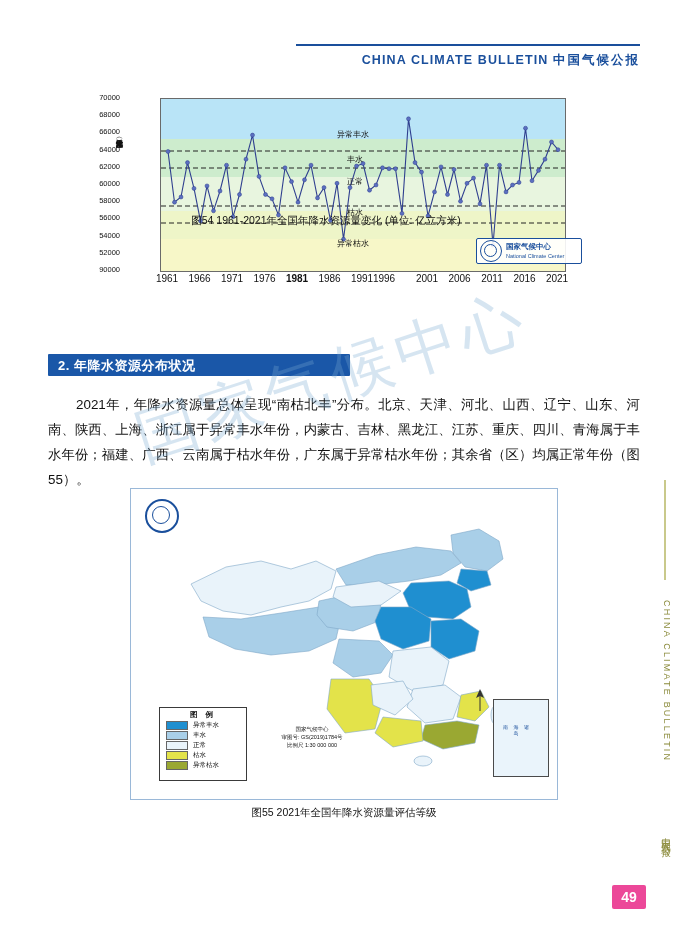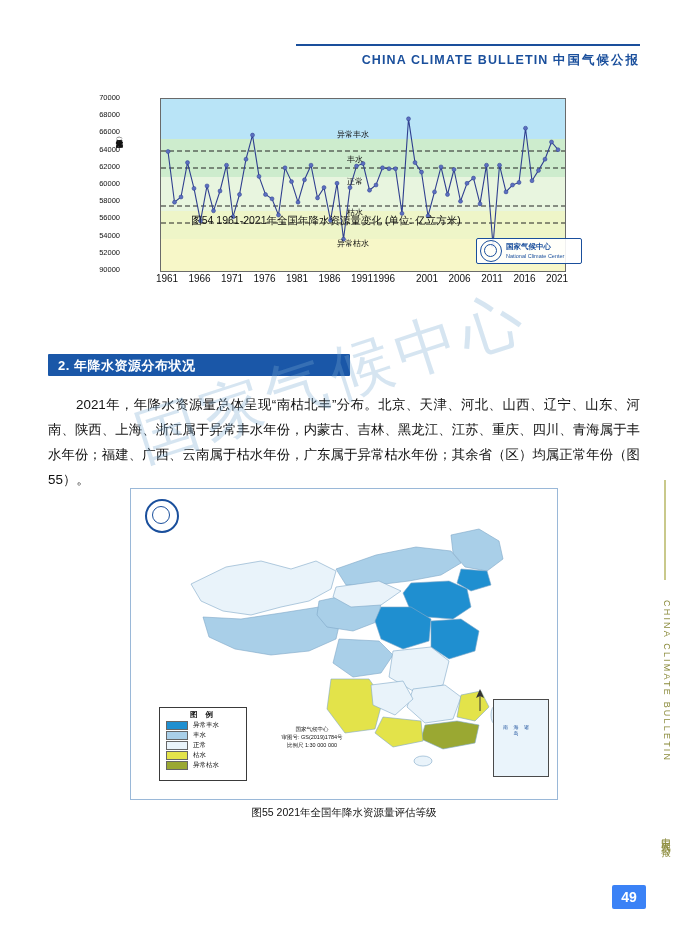--- a/index.html
+++ b/index.html
@@ -143,21 +143,21 @@
   .side-strip2{
     position:absolute;right:16px;top:830px;width:14px;height:70px;
     color:#8c8c3d;font-size:9.5px;letter-spacing:2px;
     writing-mode:vertical-rl;text-orientation:upright;
   }
   .side-rule{
     position:absolute;right:22px;top:480px;width:2px;height:100px;background:#c9c98b;
   }
   .page-num{
     position:absolute;right:42px;bottom:24px;width:34px;height:24px;
-    background:#3b82f6;color:#fff;font-size:14px;font-weight:bold;
+    background:#ec4899;color:#fff;font-size:14px;font-weight:bold;
     display:flex;align-items:center;justify-content:center;border-radius:2px;
   }
   
   .watermark{
     position:absolute;left:150px;top:330px;width:420px;height:230px;
     font-size:62px;color:rgba(120,170,210,.30);
     transform:rotate(-18deg);
     font-family:"Liberation Serif", serif;
     letter-spacing:6px;
     pointer-events:none;
@@ -263,21 +263,21 @@
       <div class="ytick" style="top: 46.6px;">64000</div>
       <div class="ytick" style="top: 29.4px;">66000</div>
       <div class="ytick" style="top: 12.2px;">68000</div>
       <div class="ytick" style="top: -5px;">70000</div>
     </div>
   <div id="xtick-holder">
       <div class="xtick" style="left: 42px;">1961</div>
       <div class="xtick" style="left: 74.5px;">1966</div>
       <div class="xtick" style="left: 107px;">1971</div>
       <div class="xtick" style="left: 139.5px;">1976</div>
-      <div class="xtick" style="left: 172px;">1981</div>
+      <div class="xtick" style="left: 172px; font-weight: bold;">1981</div>
       <div class="xtick" style="left: 204.5px;">1986</div>
       <div class="xtick" style="left: 237px;">1991</div>
       <div class="xtick" style="left: 259px;">1996</div>
       <div class="xtick" style="left: 302px;">2001</div>
       <div class="xtick" style="left: 334.5px;">2006</div>
       <div class="xtick" style="left: 367px;">2011</div>
       <div class="xtick" style="left: 399.5px;">2016</div>
       <div class="xtick" style="left: 432px;">2021</div>
     </div>
 

